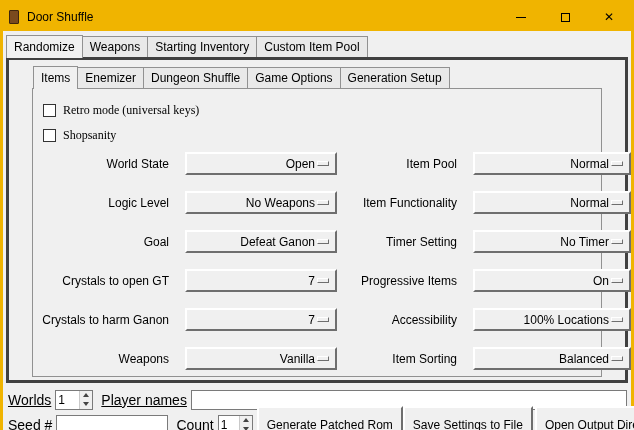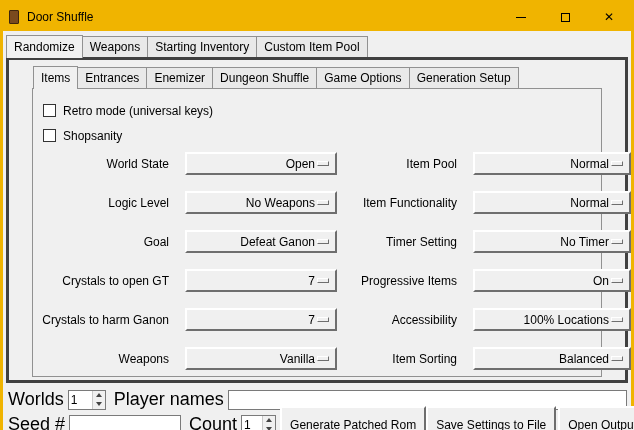--- a/index.html
+++ b/index.html
@@ -49,21 +49,21 @@
     flex:1; border:3px solid #404040; margin:0 3px;
     background:#f0f0f0; padding:5px 23px 3px 23px;
     display:flex; flex-direction:column;
   }
   .inner-tabs{ padding-left:1px; }
   .inner-panel{
     flex:1; border:1px solid #919191; background:#f0f0f0;
     padding:9px 8px 6px 8px;
   }
   
-  .chk-row{ display:flex; align-items:center; height:25px; padding-left:2px; }
+  .chk-row{ display:flex; align-items:center; height:25px; padding-left:2px;font-family:Liberation Serif, serif; }
   .chk-box{
     width:13px; height:13px; background:#fff; border:1px solid #333;
     flex:0 0 auto;
   }
   .chk-label{ font-size:12px; margin-left:7px; }
   
   .fields{
     display:grid;
     grid-template-columns:128px 152px 104px 158px;
     column-gap:6px; row-gap:8px;
@@ -81,21 +81,21 @@
   }
   .dval{ flex:1; text-align:right; white-space:nowrap; }
   .om-ind{
     width:12px; height:5px; background:#f0f0f0;
     border:1px solid; border-color:#ffffff #6e6e6e #6e6e6e #ffffff;
     flex:0 0 auto; margin-left:2px;
   }
   
   .bottom{ flex:0 0 auto; padding:4px 3px 3px 5px; }
   .brow{ display:flex; align-items:center; height:25px; }
-  .blabel{ font-size:18px; white-space:nowrap; }
+  .blabel{ font-size:14px; white-space:nowrap;text-decoration:underline; }
   .tinput{
     height:20px; border:1px solid #7a7a7a; background:#fff;
     font-size:12px; font-family:"Liberation Sans", sans-serif; padding:0 3px; outline:none;
   }
   .spinner{
     display:flex; height:20px; border:1px solid #7a7a7a; background:#fff;
     width:38px; margin-left:4px;
   }
   .spin-val{
     flex:1; border:none; outline:none; font-size:12px; padding:0 2px;
@@ -141,21 +141,20 @@
       <div class="tab active">Randomize</div>
       <div class="tab">Weapons</div>
       <div class="tab">Starting Inventory</div>
       <div class="tab">Custom Item Pool</div>
     </div>
 
     <div class="outer-panel">
 
       <div class="tabs inner-tabs">
         <div class="tab active">Items</div>
-        <div class="tab">Entrances</div>
         <div class="tab">Enemizer</div>
         <div class="tab">Dungeon Shuffle</div>
         <div class="tab">Game Options</div>
         <div class="tab">Generation Setup</div>
       </div>
 
       <div class="inner-panel">
 
         <div class="chk-row">
           <span class="chk-box"></span>

